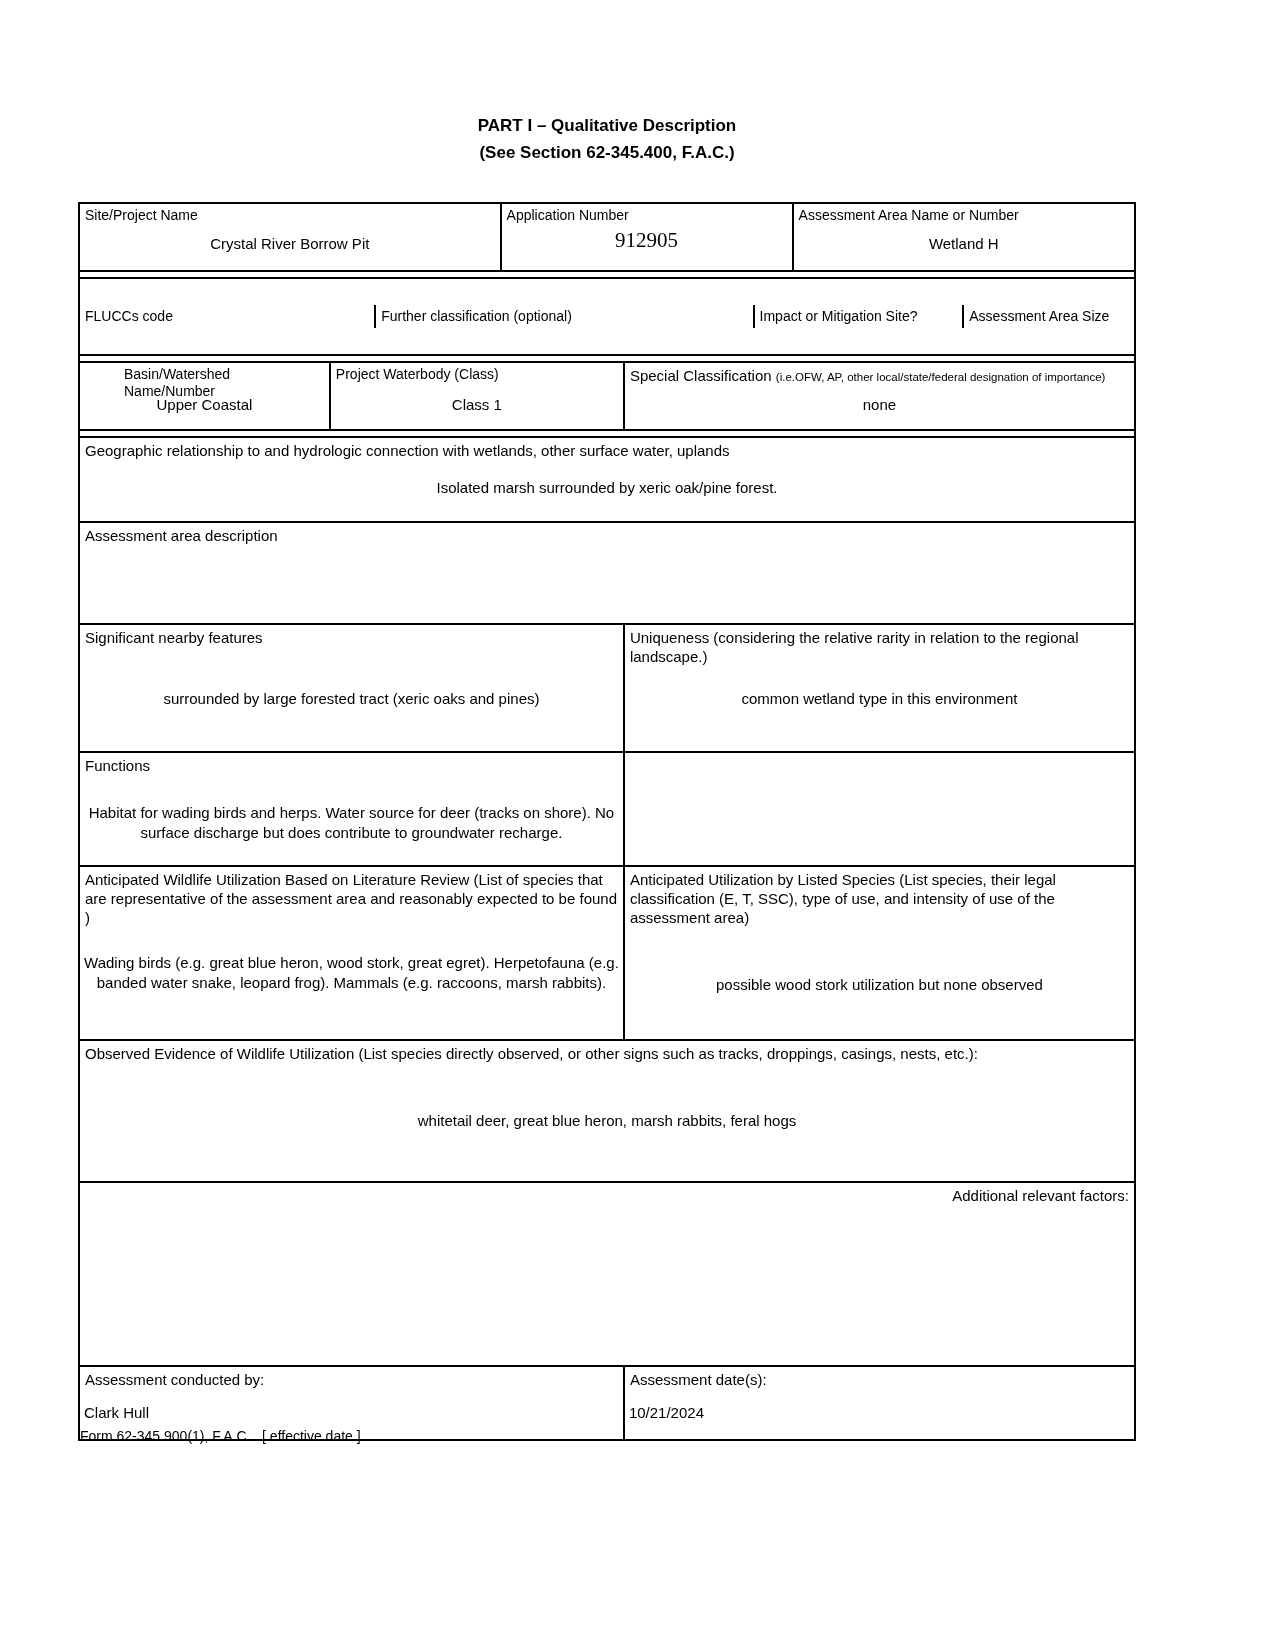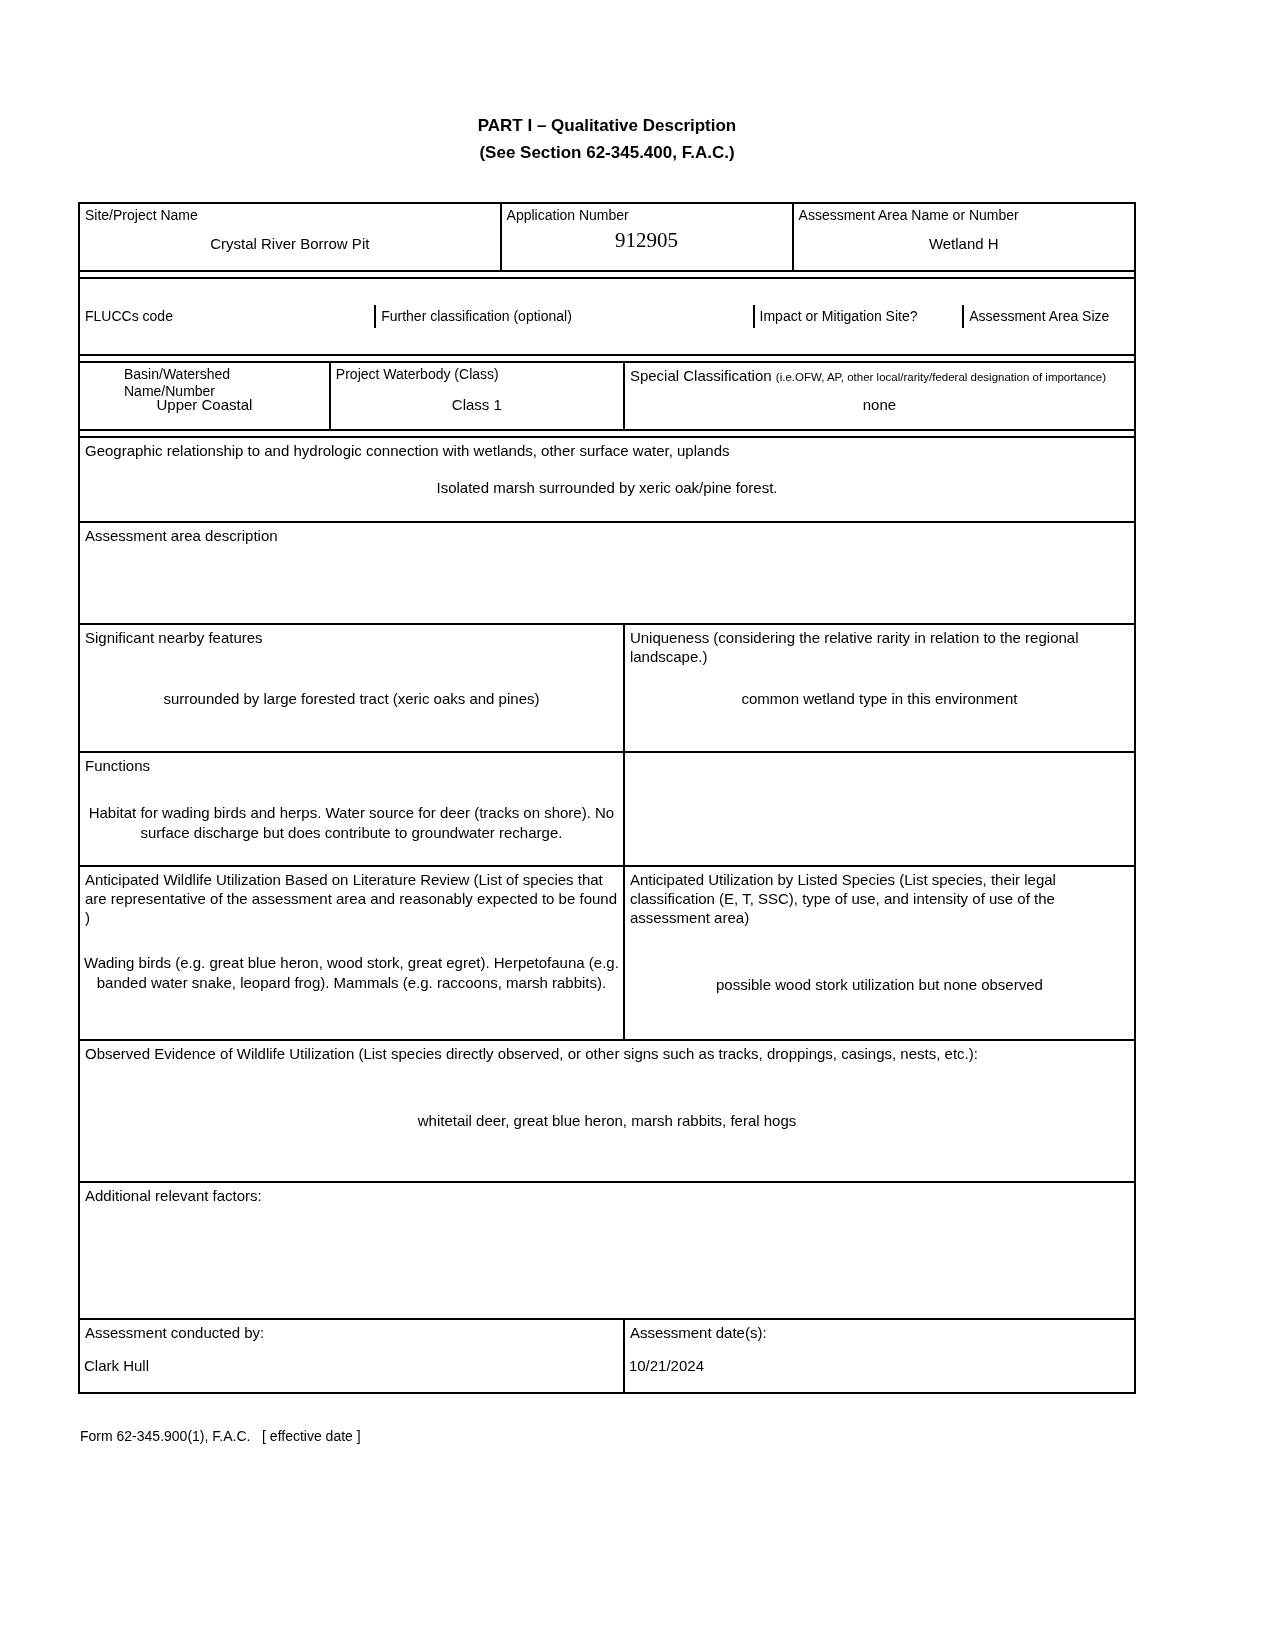--- a/index.html
+++ b/index.html
@@ -34,21 +34,21 @@
     font-size:15px; line-height:20px; text-align:center;
   }
   .value-left { text-align:left; }
   .value-serif { font-family:"Liberation Serif", serif; font-size:21px; }
 
   
   .r1 { height:68px; }   .r2 { height:77px;align-items:center; }  .r3 { height:68px; }
   .geo { height:85px; }  .desc { height:102px; }
   .near { height:128px; } .func { height:114px; }
   .antic { height:174px; } .obs { height:142px; }
-  .add { height:137px; }  .bottom { height:72px; }
+  .add { height:184px;text-align:right; }  .bottom { height:72px; }
 
   
   .vr1 { top:30px; } .vr1s { top:26px; }
   .vr2 { top:38px; } .vr3 { top:32px; }
   .vgeo { top:40px;text-align:center; } .vdesc { top:42px; }
   .vnear { top:64px; } .vfunc { top:50px; }
   .vanticL { top:86px; } .vanticR { top:108px; }
   .vobs { top:70px; } .vbottom { top:36px; }
 
   
@@ -118,21 +118,21 @@
         <div class="label">Basin/Watershed Name/Number</div>
         <div class="value vr3">Upper Coastal</div>
       </div>
       <div class="cell w-r3b">
         <div class="label">Project Waterbody (Class)</div>
         <div class="value vr3">Class 1</div>
       </div>
       <div class="cell w-r3c">
         <div class="label label-lg">
           <span>Special Classification</span>
-          <span class="label-note">(i.e.OFW, AP, other local/rarity/federal designation of importance)</span>
+          <span class="label-note">(i.e.OFW, AP, other local/state/federal designation of importance)</span>
         </div>
         <div class="value vr3">none</div>
       </div>
     </div>
 
     <div class="row spacer"></div>
 
     <div class="row geo">
       <div class="cell w-full">
         <div class="label label-lg">Geographic relationship to and hydrologic connection with wetlands, other surface water, uplands</div>

